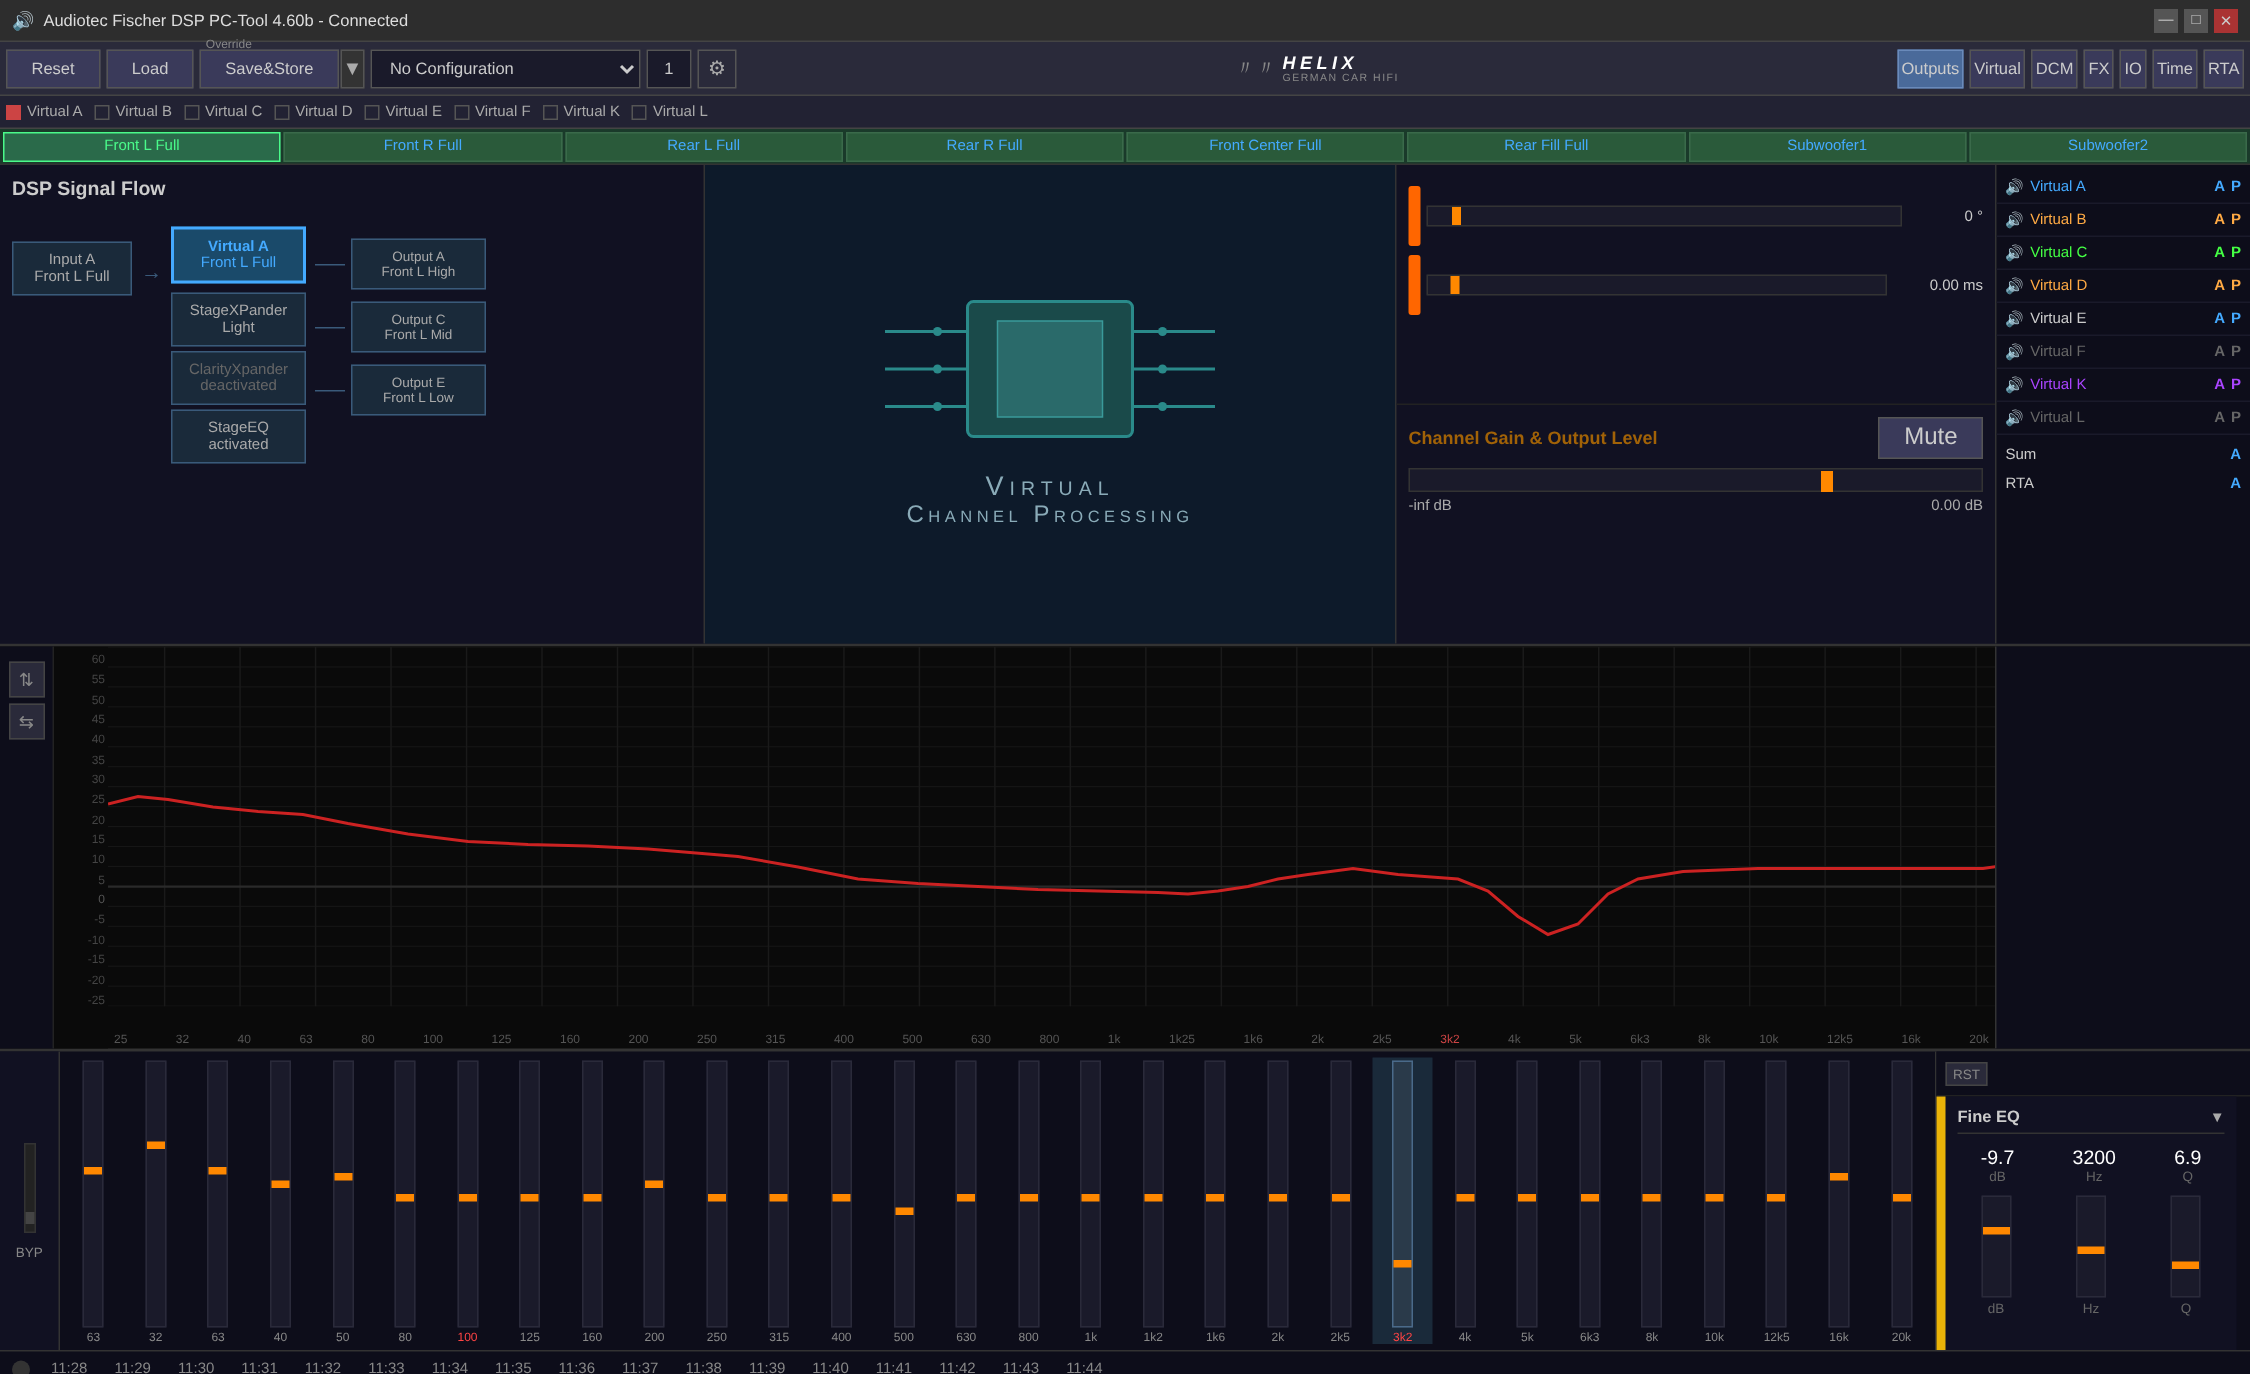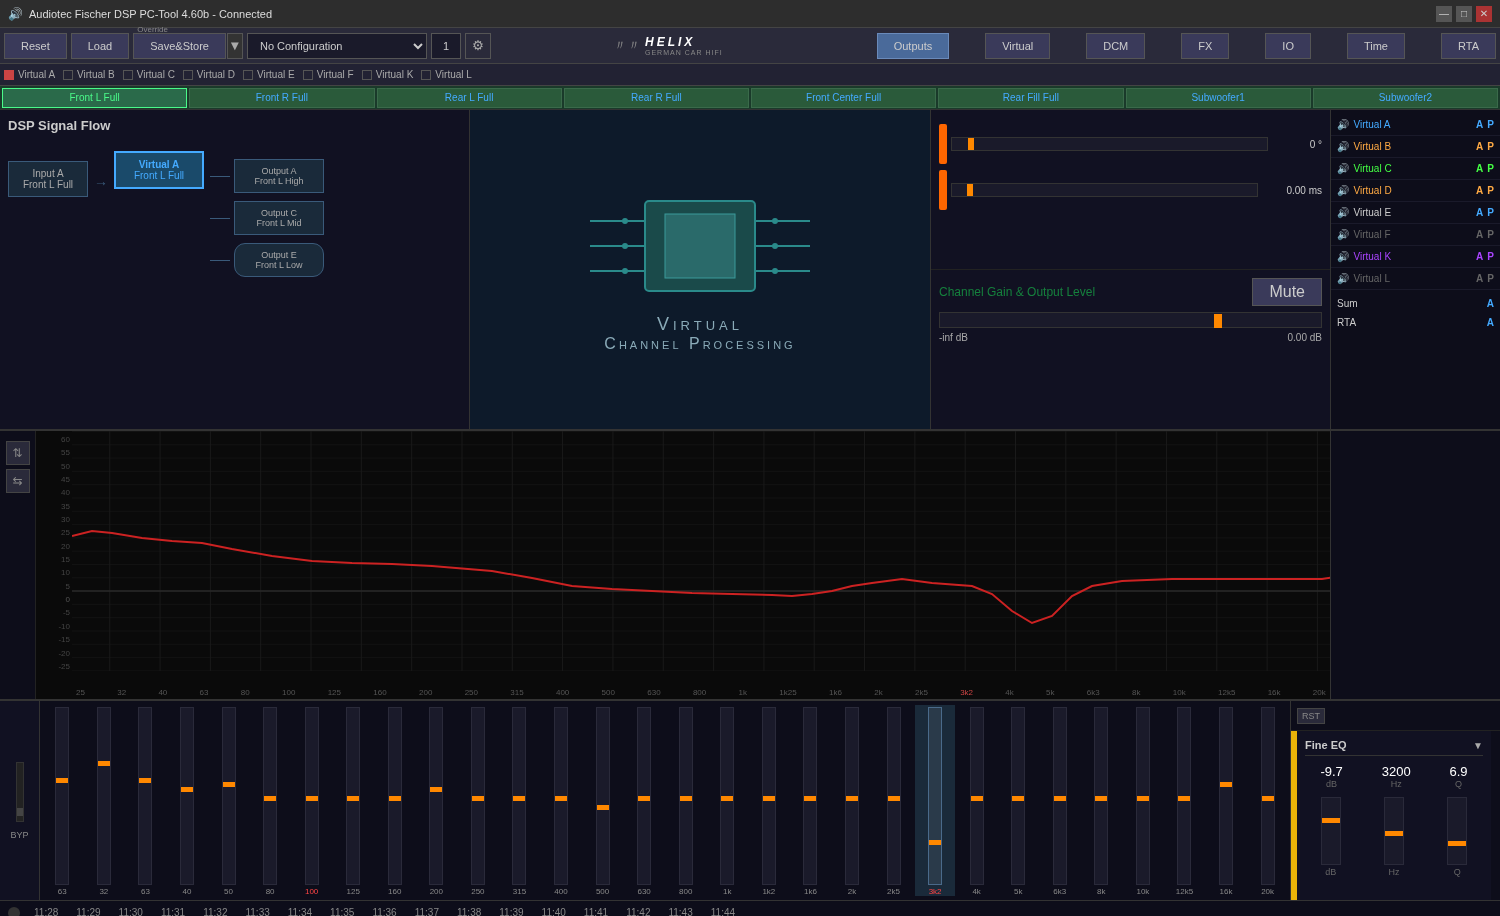--- a/index.html
+++ b/index.html
@@ -9,21 +9,21 @@
     #titlebar { background: #2d2d2d; height: 28px; display: flex; align-items: center; padding: 0 8px; border-bottom: 1px solid #444; }
     #titlebar .title { flex: 1; color: #ddd; font-size: 11px; }
     #titlebar .win-controls { display: flex; gap: 4px; }
     #titlebar .win-btn { width: 16px; height: 16px; background: #555; border: none; color: #ccc; cursor: pointer; font-size: 10px; display: flex; align-items: center; justify-content: center; }
     
     
     #toolbar { background: #2a2a3a; height: 36px; display: flex; align-items: center; padding: 0 4px; gap: 4px; border-bottom: 1px solid #444; }
     .toolbar-btn { background: #3a3a5a; border: 1px solid #555; color: #ccc; padding: 4px 16px; cursor: pointer; font-size: 11px; height: 26px; }
     .toolbar-select { background: #1a1a2a; border: 1px solid #555; color: #ccc; padding: 2px 8px; height: 26px; font-size: 11px; min-width: 180px; }
     .toolbar-num { background: #1a1a2a; border: 1px solid #555; color: #ccc; width: 30px; height: 26px; text-align: center; font-size: 11px; }
-    .nav-btn { background: #3a3a5a; border: 1px solid #555; color: #ccc; padding: 4px 16px; cursor: pointer; font-size: 11px; height: 26px; margin-left: 32px; }
+    .nav-btn { background: #3a3a5a; border: 1px solid #555; color: #ccc; padding: 4px 2px; cursor: pointer; font-size: 11px; height: 26px; }
     .nav-btn.active { background: #4a6a9a; border-color: #6a8aba; }
     
     
     #vchannels { background: #222233; height: 22px; display: flex; align-items: center; padding: 0 4px; gap: 8px; border-bottom: 1px solid #444; }
     .vchan-item { display: flex; align-items: center; gap: 4px; color: #aaa; font-size: 10px; cursor: pointer; }
     .vchan-dot { width: 10px; height: 10px; background: #cc4444; }
     .vchan-dot.off { background: transparent; border: 1px solid #555; }
     
     
     #ochannels { background: #1a3a2a; height: 24px; display: flex; align-items: center; gap: 2px; padding: 0 2px; border-bottom: 1px solid #333; }
@@ -172,40 +172,54 @@
       </div>
 
       <div style="margin-top:32px; color:#3a5a7a; font-size:14px;">→</div>
 
       <div style="display:flex; flex-direction:column; align-items:center; margin-top:10px;">
         <div class="dsp-box selected" style="min-width:90px; background:#1a4a6a; border-color:#4af; border-width:2px;">
           <div style="font-size:10px; color:#4af; font-weight:bold;">Virtual A</div>
           <div style="font-size:10px; color:#4af;">Front L Full</div>
         </div>
 
+        <div style="display:flex; flex-direction:column; gap:3px; margin-top:6px;">
+          <div class="dsp-box" style="font-size:10px; color:#aaa; min-width:90px;">
+            <div>StageXPander</div>
+            <div>Light</div>
+          </div>
+          <div class="dsp-box" style="font-size:10px; color:#666; min-width:90px;">
+            <div>ClarityXpander</div>
+            <div>deactivated</div>
+          </div>
+          <div class="dsp-box" style="font-size:10px; color:#aaa; min-width:90px;">
+            <div>StageEQ</div>
+            <div>activated</div>
+          </div>
+        </div>
       </div>
 
       <div style="display:flex; flex-direction:column; justify-content:flex-start; margin-top:18px; gap:8px;">
         <div style="display:flex; align-items:center; gap:4px;">
           <div style="width:20px; height:1px; background:#3a5a7a;"></div>
           <div class="dsp-box" style="font-size:9px; color:#aaa; min-width:90px;">
             <div>Output A</div>
             <div>Front L High</div>
           </div>
         </div>
         <div style="display:flex; align-items:center; gap:4px;">
           <div style="width:20px; height:1px; background:#3a5a7a;"></div>
           <div class="dsp-box" style="font-size:9px; color:#aaa; min-width:90px;">
             <div>Output C</div>
             <div>Front L Mid</div>
           </div>
         </div>
         <div style="display:flex; align-items:center; gap:4px;">
           <div style="width:20px; height:1px; background:#3a5a7a;"></div>
-          <div class="dsp-box" style="font-size:9px; color:#aaa; min-width:90px;border-radius:11px;">
+          <div class="dsp-box" style="font-size:9px; color:#aaa; min-width:90px;">
             <div>Output E</div>
             <div>Front L Low</div>
           </div>
         </div>
       </div>
     </div>
   </div>
 
   <div id="vchan-display" style="flex:1; background:#0d1a2a; display:flex; align-items:center; justify-content:center; flex-direction:column;">
 
@@ -250,21 +264,21 @@
         <div style="width:8px; height:40px; background:#ff6600; border-radius:2px;"></div>
         <div class="phase-slider" style="flex:1; height:14px; background:#1a1a2a; border:1px solid #333; position:relative;">
           <div class="phase-slider-thumb" style="width:6px; height:12px; background:#ff8800; position:absolute; top:0; left:5%;"></div>
         </div>
         <span style="color:#ccc; font-size:10px; width:60px; text-align:right;">0.00 ms</span>
       </div>
     </div>
 
     <div style="padding:8px; flex:1;">
       <div style="display:flex; align-items:center; margin-bottom:6px;">
-        <span style="color:#15803d; font-size:12px; font-weight:normal; flex:1;">Channel Gain &amp; Output Level</span>
+        <span style="color:#a16207; font-size:12px; font-weight:bold; flex:1;">Channel Gain &amp; Output Level</span>
         <button class="mute-btn">Mute</button>
       </div>
       <div class="gain-slider-h" style="width:100%; height:16px; background:#1a1a2a; border:1px solid #333; position:relative; margin:4px 0;">
         <div class="gain-thumb" style="width:8px; height:14px; background:#ff8800; position:absolute; top:1px; left:72%;"></div>
       </div>
       <div style="display:flex; justify-content:space-between; font-size:10px; margin-top:4px;">
         <span style="color:#aaa;">-inf dB</span>
         <span style="color:#aaa;">0.00 dB</span>
       </div>
     </div>

